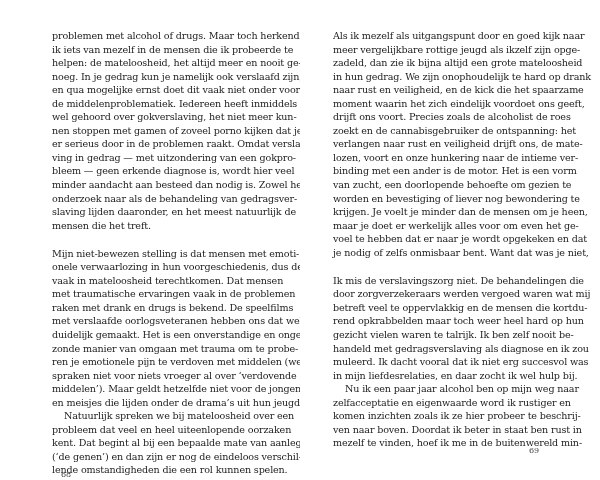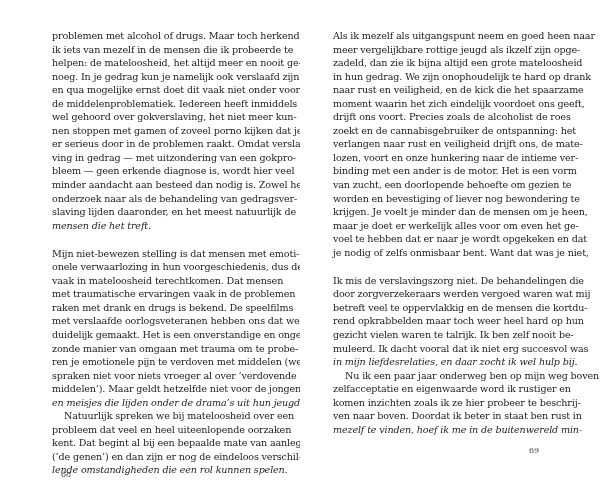--- a/index.html
+++ b/index.html
@@ -14,21 +14,21 @@
     font-family: "DejaVu Serif", "Liberation Serif", serif;
     font-size: 9.6px; line-height: 13.55px; color: #1c1c1c;
     letter-spacing: -0.15px;
   }
   .left .col { left: 52px; width: 217px; }
   .right .col { left: 33px; width: 216px; }
   .line {
     display: block; white-space: nowrap; text-align: justify;
     text-align-last: justify; height: 13.55px;
   }
-  .line.last { text-align-last: left; font-style: italic; }
+  .line.last { text-align-last: left; }
   .line.indent { padding-left: 12px; }
   .gap { display: block; height: 14.5px; }
   .folio {
     position: absolute; top: 446px;
     font-family: "DejaVu Serif", "Liberation Serif", serif;
     font-size: 8px; color: #444;
   }
   .left .folio { left: 61px; margin-top: 24px; }
   .right .folio { left: 229px; }
 </style>
@@ -76,21 +76,21 @@
         <span class="line">(‘de genen’) en dan zijn er nog de eindeloos verschil-</span>
         <span class="line last">lende omstandigheden die een rol kunnen spelen.</span>
       </div>
   </div>
   <div class="folio">68</div>
 </div>
 
 <div class="page right">
   <div class="col">
     <div id="rp0">
-        <span class="line">Als ik mezelf als uitgangspunt neem en goed heen naar</span>
+        <span class="line">Als ik mezelf als uitgangspunt door en goed kijk naar</span>
         <span class="line">meer vergelijkbare rottige jeugd als ikzelf zijn opge-</span>
         <span class="line">zadeld, dan zie ik bijna altijd een grote mateloosheid</span>
         <span class="line">in hun gedrag. We zijn onophoudelijk te hard op drank</span>
         <span class="line">naar rust en veiligheid, en de kick die het spaarzame</span>
         <span class="line">moment waarin het zich eindelijk voordoet ons geeft,</span>
         <span class="line">drijft ons voort. Precies zoals de alcoholist de roes</span>
         <span class="line">zoekt en de cannabisgebruiker de ontspanning: het</span>
         <span class="line">verlangen naar rust en veiligheid drijft ons, de mate-</span>
         <span class="line">lozen, voort en onze hunkering naar de intieme ver-</span>
         <span class="line">binding met een ander is de motor. Het is een vorm</span>
@@ -101,25 +101,26 @@
         <span class="line">voel te hebben dat er naar je wordt opgekeken en dat</span>
         <span class="line">je nodig of zelfs onmisbaar bent. Want dat was je niet,</span>
       </div>
     <span class="gap"></span>
     <div id="rp1">
         <span class="line">Ik mis de verslavingszorg niet. De behandelingen die</span>
         <span class="line">door zorgverzekeraars werden vergoed waren wat mij</span>
         <span class="line">betreft veel te oppervlakkig en de mensen die kortdu-</span>
         <span class="line">rend opkrabbelden maar toch weer heel hard op hun</span>
         <span class="line">gezicht vielen waren te talrijk. Ik ben zelf nooit be-</span>
+        <span class="line">handeld met gedragsverslaving als diagnose en ik zou</span>
         <span class="line">muleerd. Ik dacht vooral dat ik niet erg succesvol was</span>
         <span class="line last">in mijn liefdesrelaties, en daar zocht ik wel hulp bij.</span>
       </div>
     <div id="rp2">
-        <span class="line indent">Nu ik een paar jaar onderweg ben op mijn weg boven</span>
+        <span class="line indent">Nu ik een paar jaar alcohol ben op mijn weg naar</span>
         <span class="line">zelfacceptatie en eigenwaarde word ik rustiger en</span>
         <span class="line">komen inzichten zoals ik ze hier probeer te beschrij-</span>
         <span class="line">ven naar boven. Doordat ik beter in staat ben rust in</span>
         <span class="line last">mezelf te vinden, hoef ik me in de buitenwereld min-</span>
       </div>
   </div>
   <div class="folio">69</div>
 </div>
 
 </body></html>

